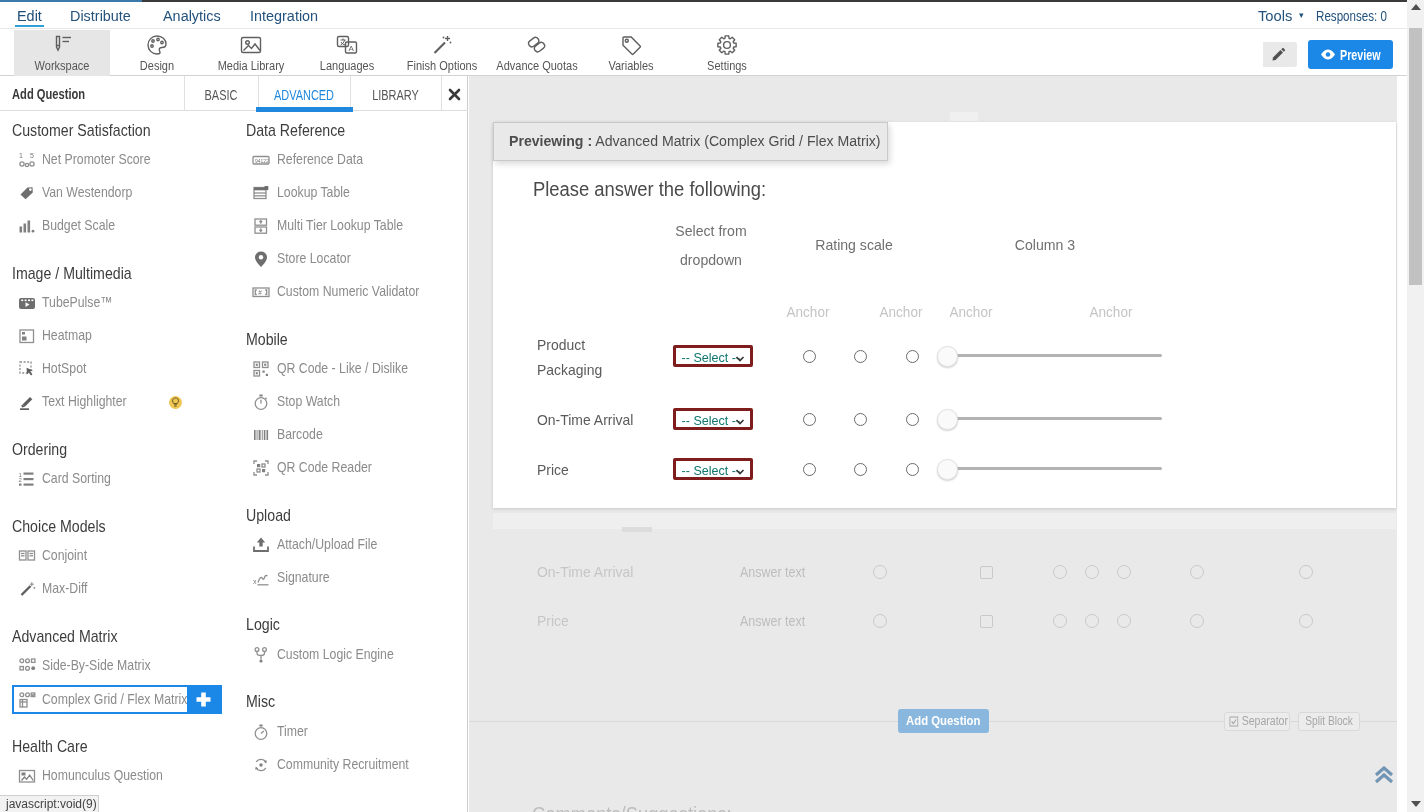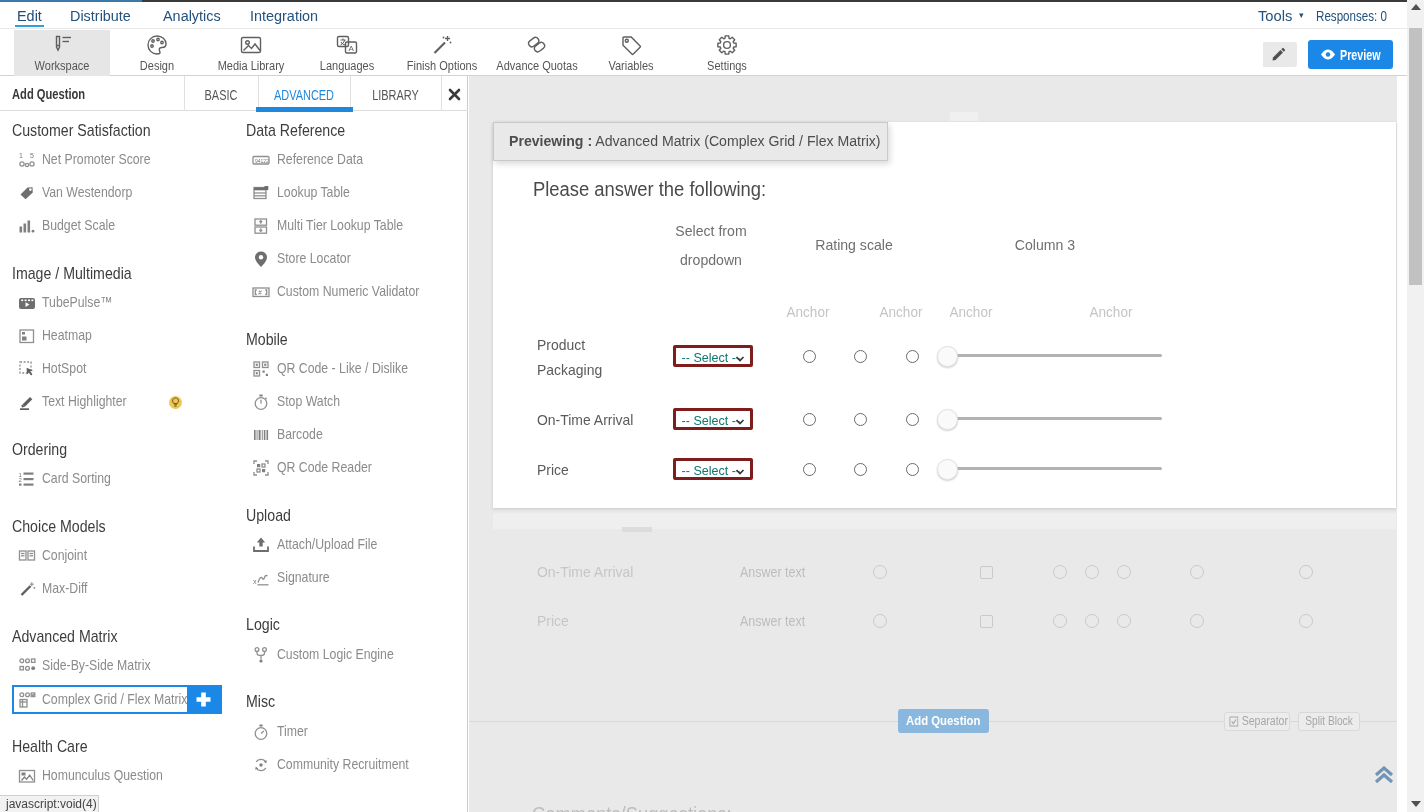--- a/index.html
+++ b/index.html
@@ -408,21 +408,21 @@
           <rect x="1" y="1" width="9" height="9" fill="none" stroke="#a6a6a6" stroke-width="1"></rect>
           <path d="M3,5.5 l2,2 3,-4" stroke="#a6a6a6" fill="none" stroke-width="1.2"></path>
         </svg> Separator</span></div>
 <div class="abs smallbtn" style="left:1298px;top:712px;width:62px"><span style="display:inline-block;transform:scaleX(0.85);white-space:nowrap">Split Block</span></div>
 
 <svg class="abs" style="left:1374px;top:766px" width="20" height="19" viewBox="0 0 20 19">
       <path d="M2,9 L10,2 L18,9" stroke="#7195b5" stroke-width="3.2" fill="none"></path>
       <path d="M2,16 L10,9 L18,16" stroke="#7195b5" stroke-width="3.2" fill="none"></path>
     </svg>
 
-<div class="abs" style="left:0;top:795px;width:99px;height:17px;background:#f2f2f2;border:1px solid #cfcfcf;border-left:none;border-bottom:none;font-size:12px;color:#444;padding-left:6px;line-height:16px">javascript:void(4)</div>
+<div class="abs" style="left:0;top:795px;width:99px;height:17px;background:#f2f2f2;border:1px solid #cfcfcf;border-left:none;border-bottom:none;font-size:12px;color:#444;padding-left:6px;line-height:16px">javascript:void(9)</div>
 
 <div class="abs" style="left:532px;top:803px;font-size:19.5px;color:#bdbdbd;transform:scaleX(0.94);transform-origin:0 0;white-space:nowrap">Comments/Suggestions:</div>
 
 <div class="abs" style="left:1407px;top:0;width:17px;height:812px;background:#f1f1f1"></div>
 <div class="abs" style="left:1409px;top:28px;width:13px;height:257px;background:#c1c1c1"></div>
 <div class="abs" style="left:1411px;top:4px;width:0;height:0;border-left:5px solid transparent;border-right:5px solid transparent;border-bottom:6px solid #505050"></div>
 <div class="abs" style="left:1411px;top:801px;width:0;height:0;border-left:5px solid transparent;border-right:5px solid transparent;border-top:6px solid #505050"></div>
 
 </div>
 

